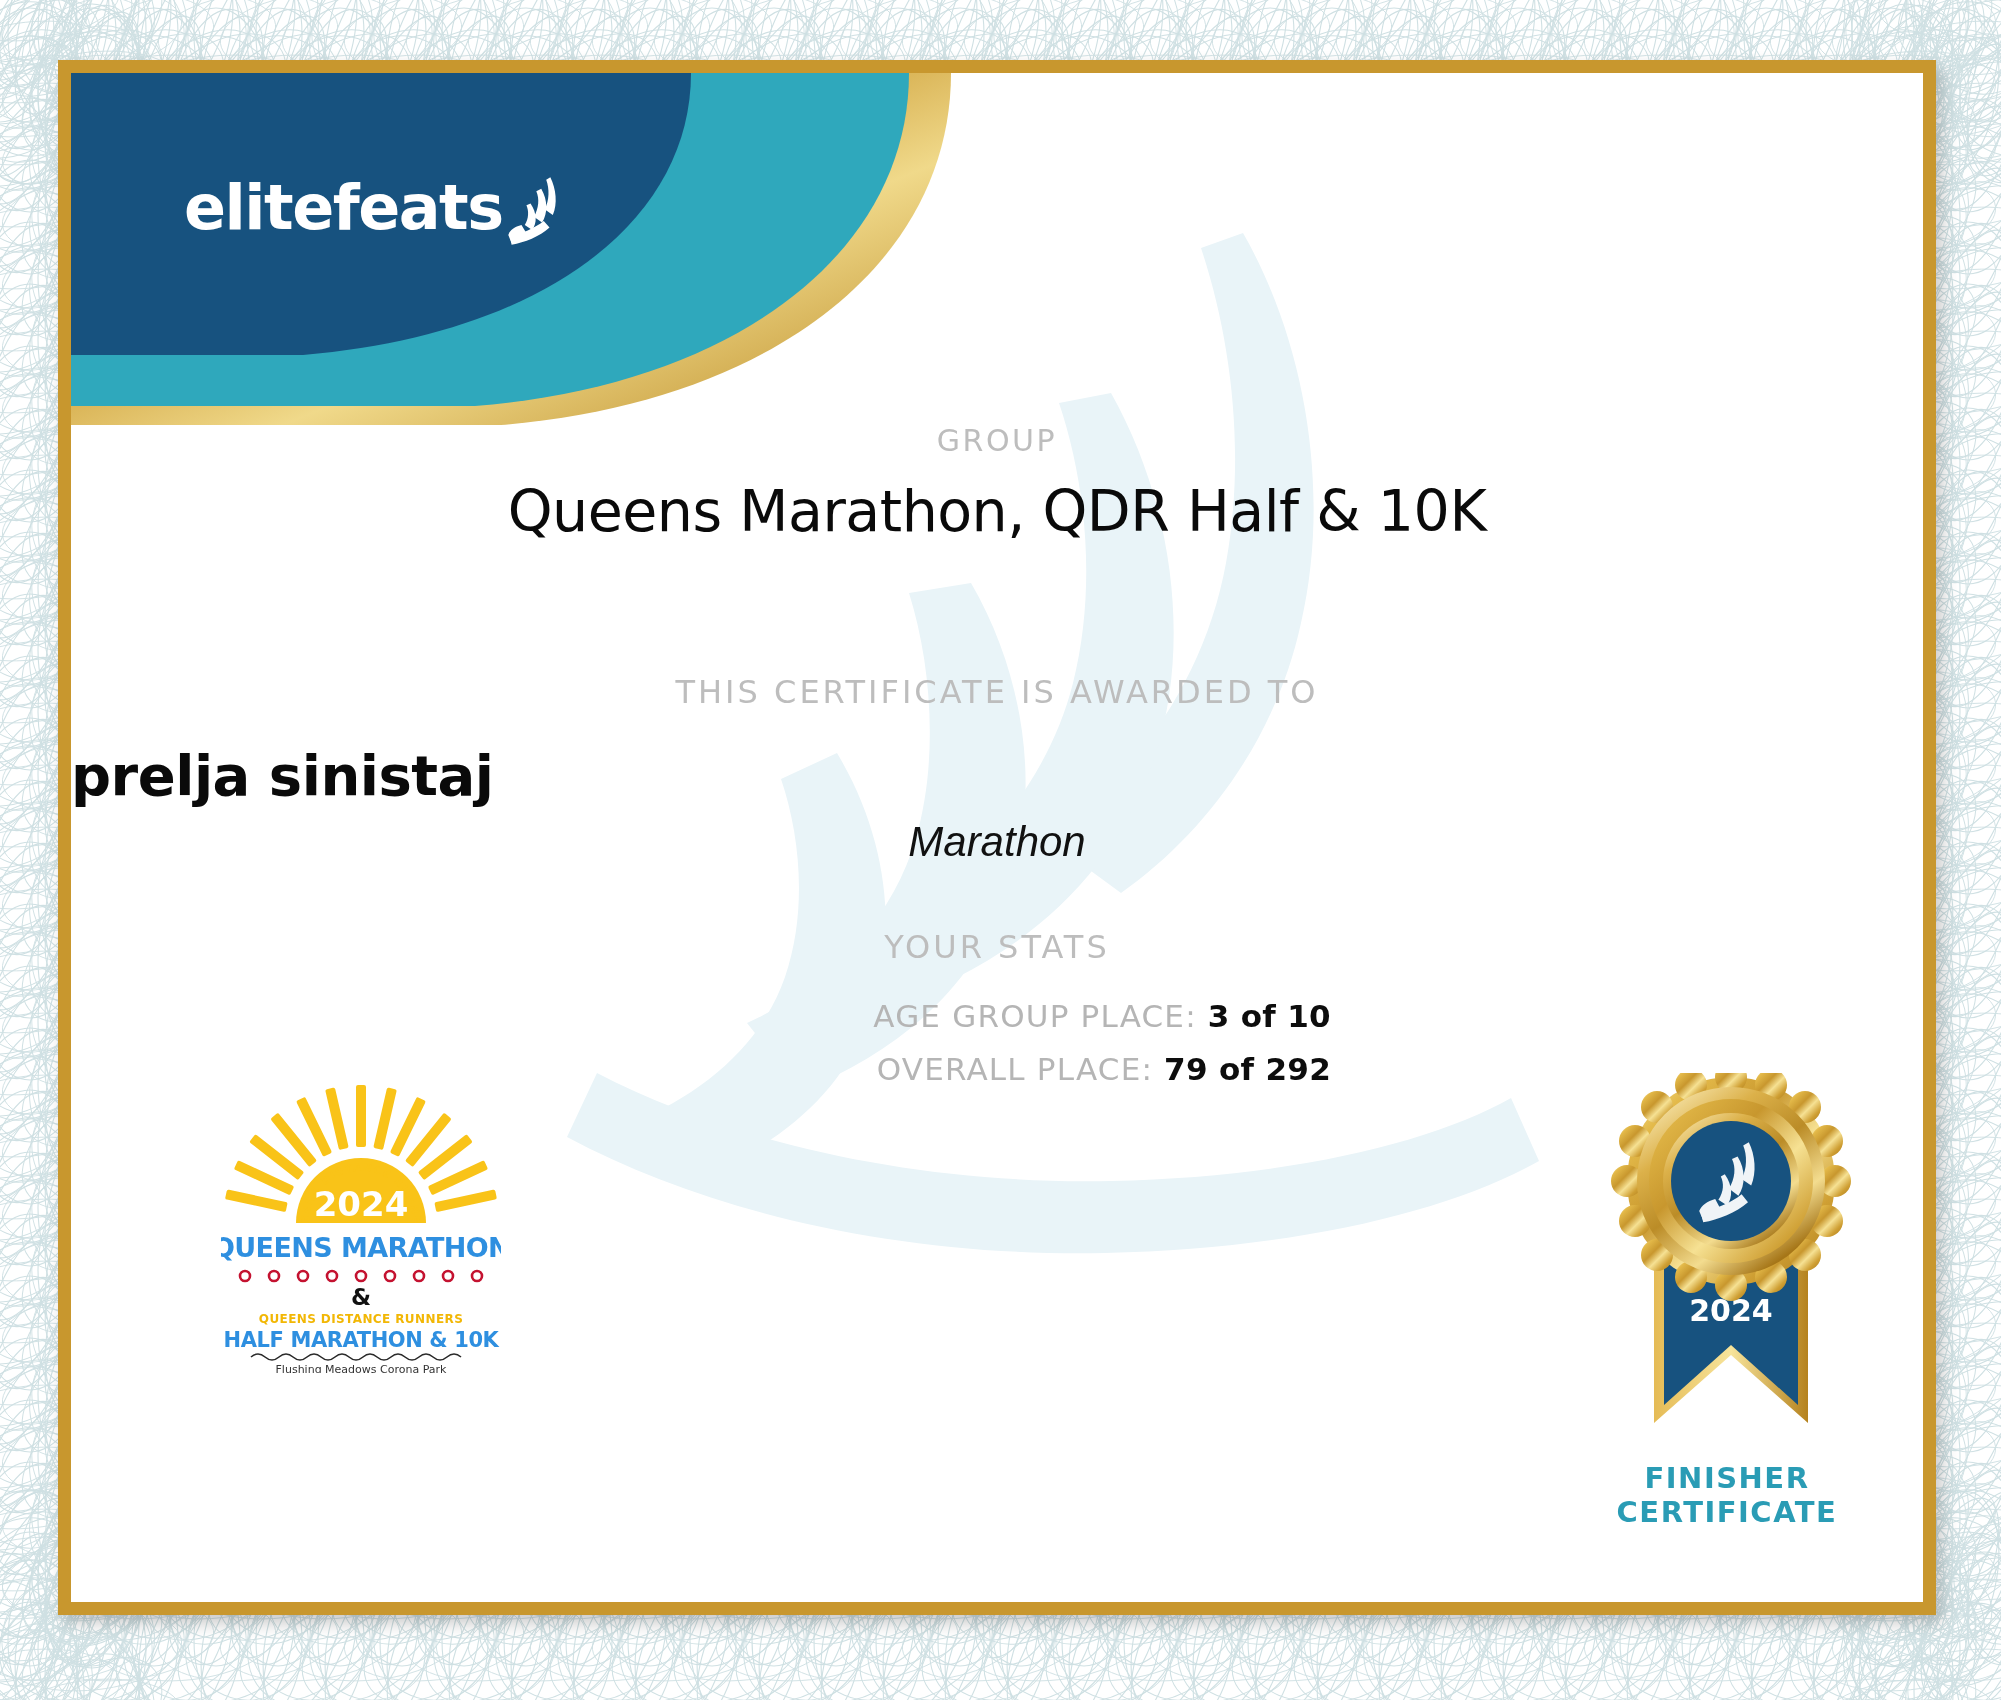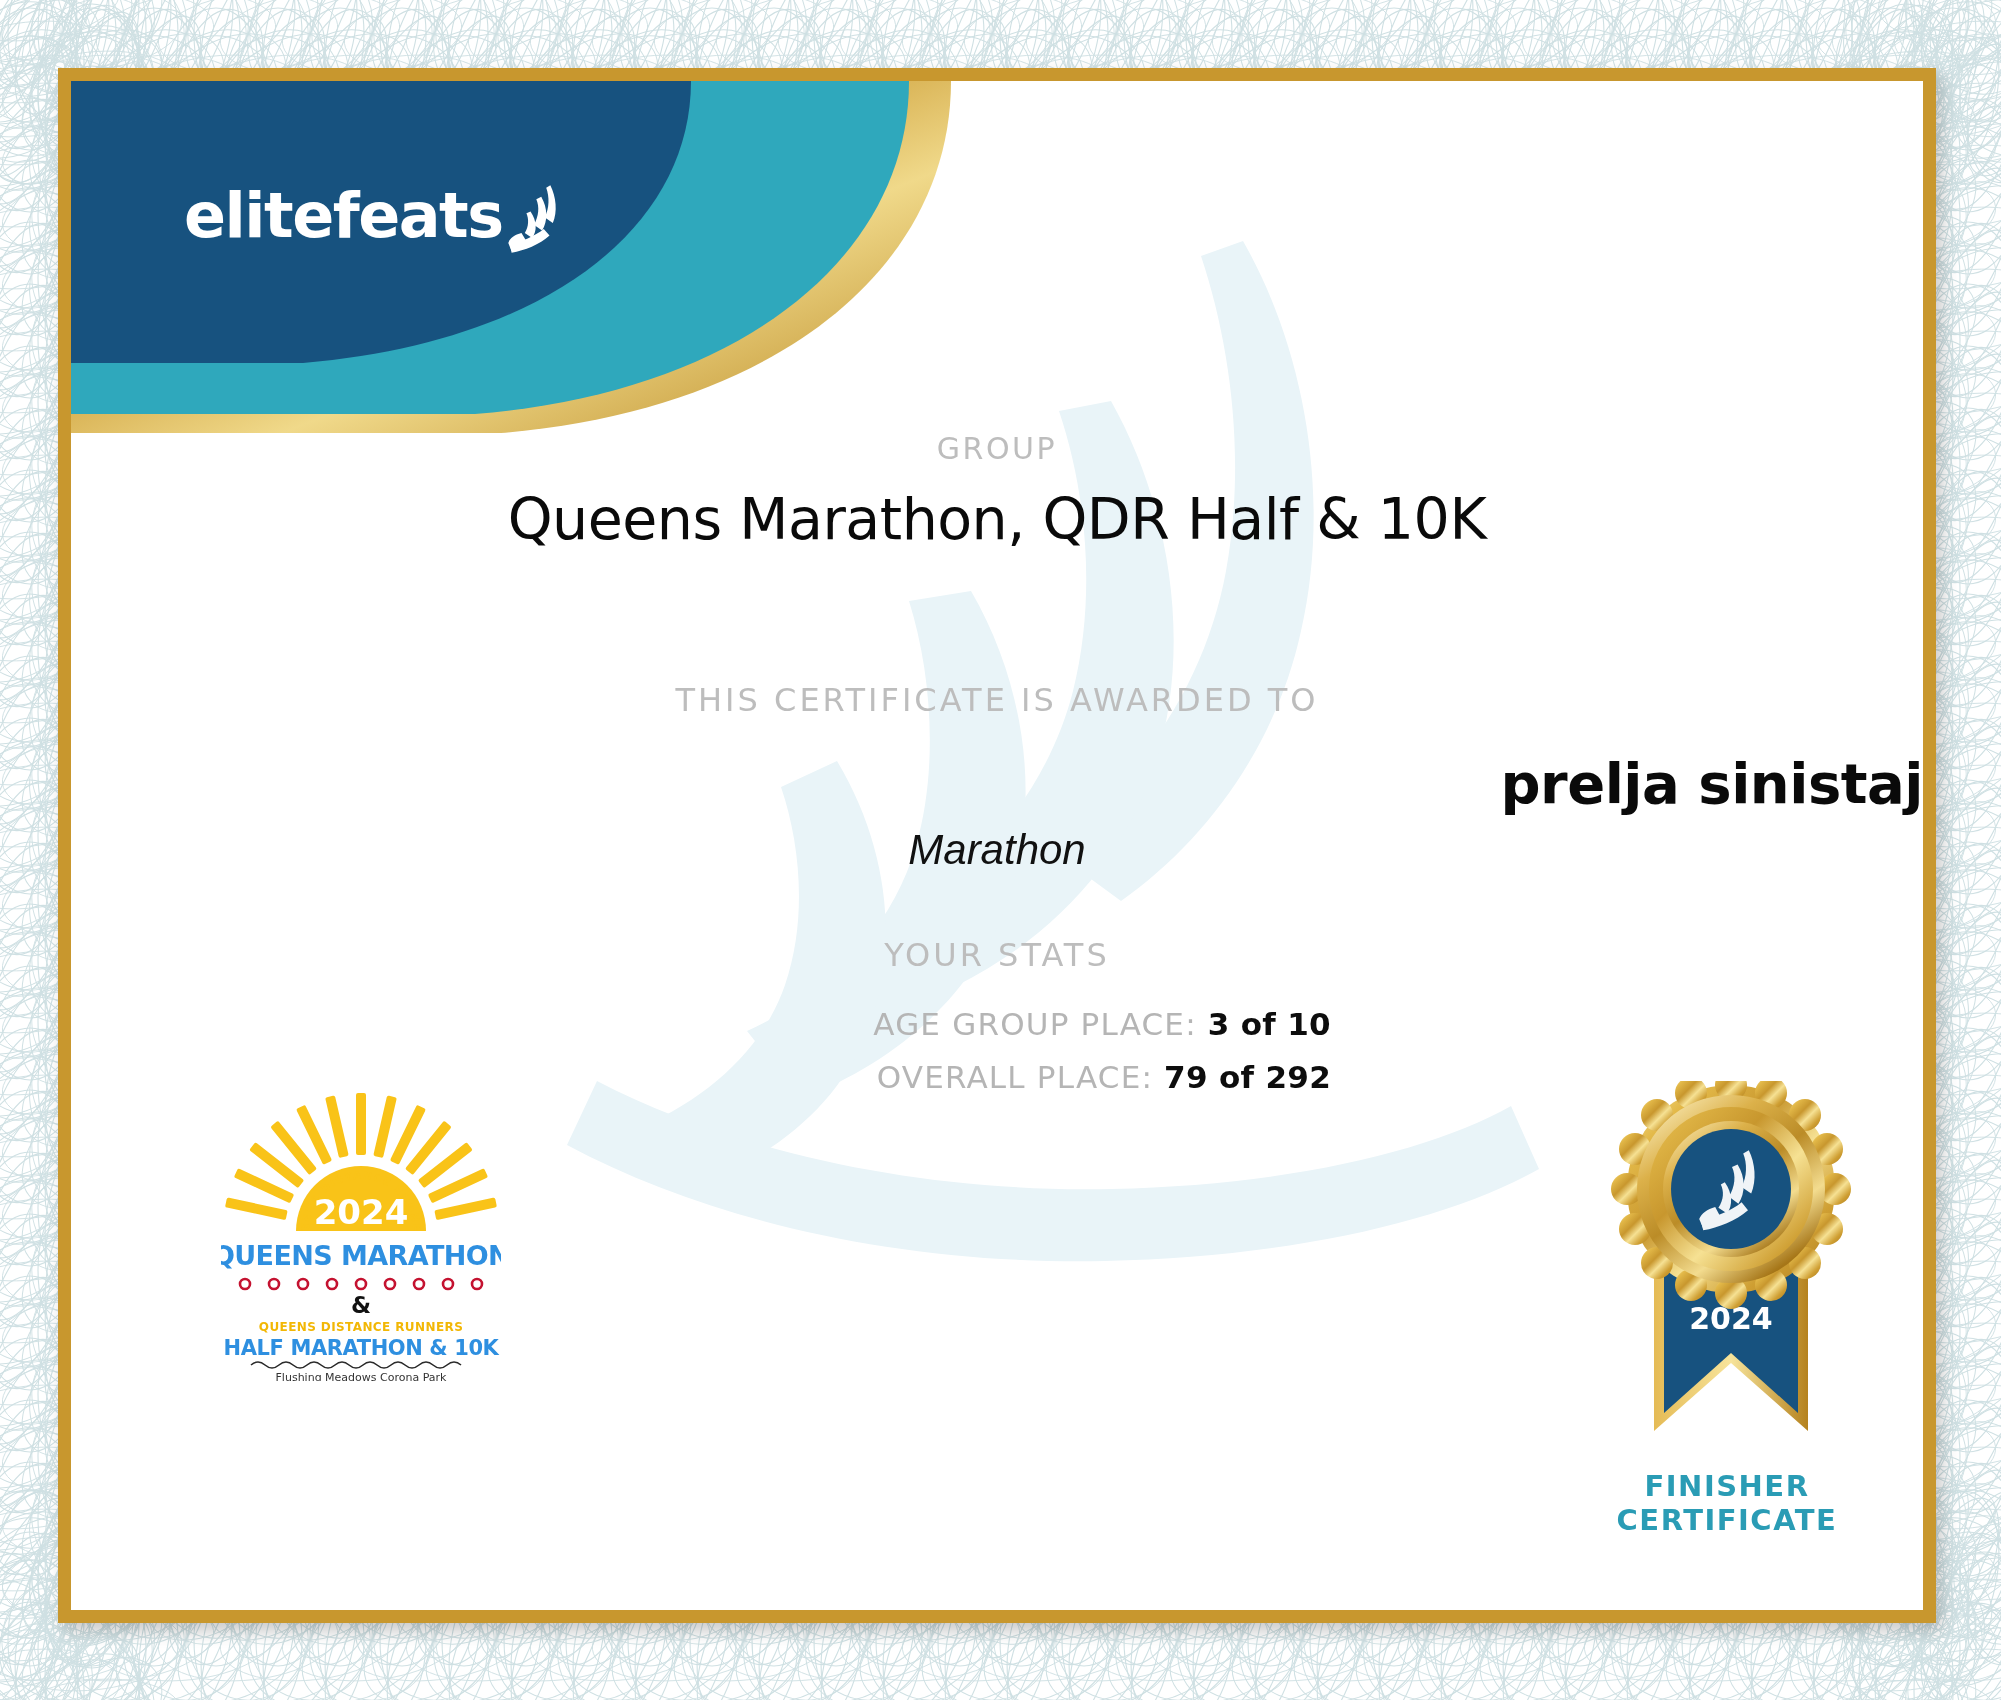--- a/index.html
+++ b/index.html
@@ -33,21 +33,20 @@
   #cert-card {
     position: absolute;
     left: 58px;
     top: 60px;
     width: 1878px;
     height: 1555px;
     background: #a3a3a3;
     border: 13px solid #c8972e;
     overflow: hidden;
     box-shadow: 6px 8px 16px rgba(0,0,0,0.22);
-    margin-top: 8px;
   }
 
   #cert-inner {
     position: absolute;
     inset: 0;
     overflow: hidden;
     background: #ffffff;
   }
 
   
@@ -125,21 +124,21 @@
     left: 0; right: 0;
     top: 600px;
     font-size: 32px;
     letter-spacing: 3px;
   }
 
   #recipient-name {
     position: absolute;
     left: 0; right: 0;
     top: 670px;
-    text-align: right;
+    text-align: left;
     font-family: "DejaVu Sans", sans-serif;
     font-size: 56px;
     font-weight: 700;
     color: #0a0a0a;
     letter-spacing: -0.5px;
   }
 
   #recipient-division {
     position: absolute;
     left: 0; right: 0;

